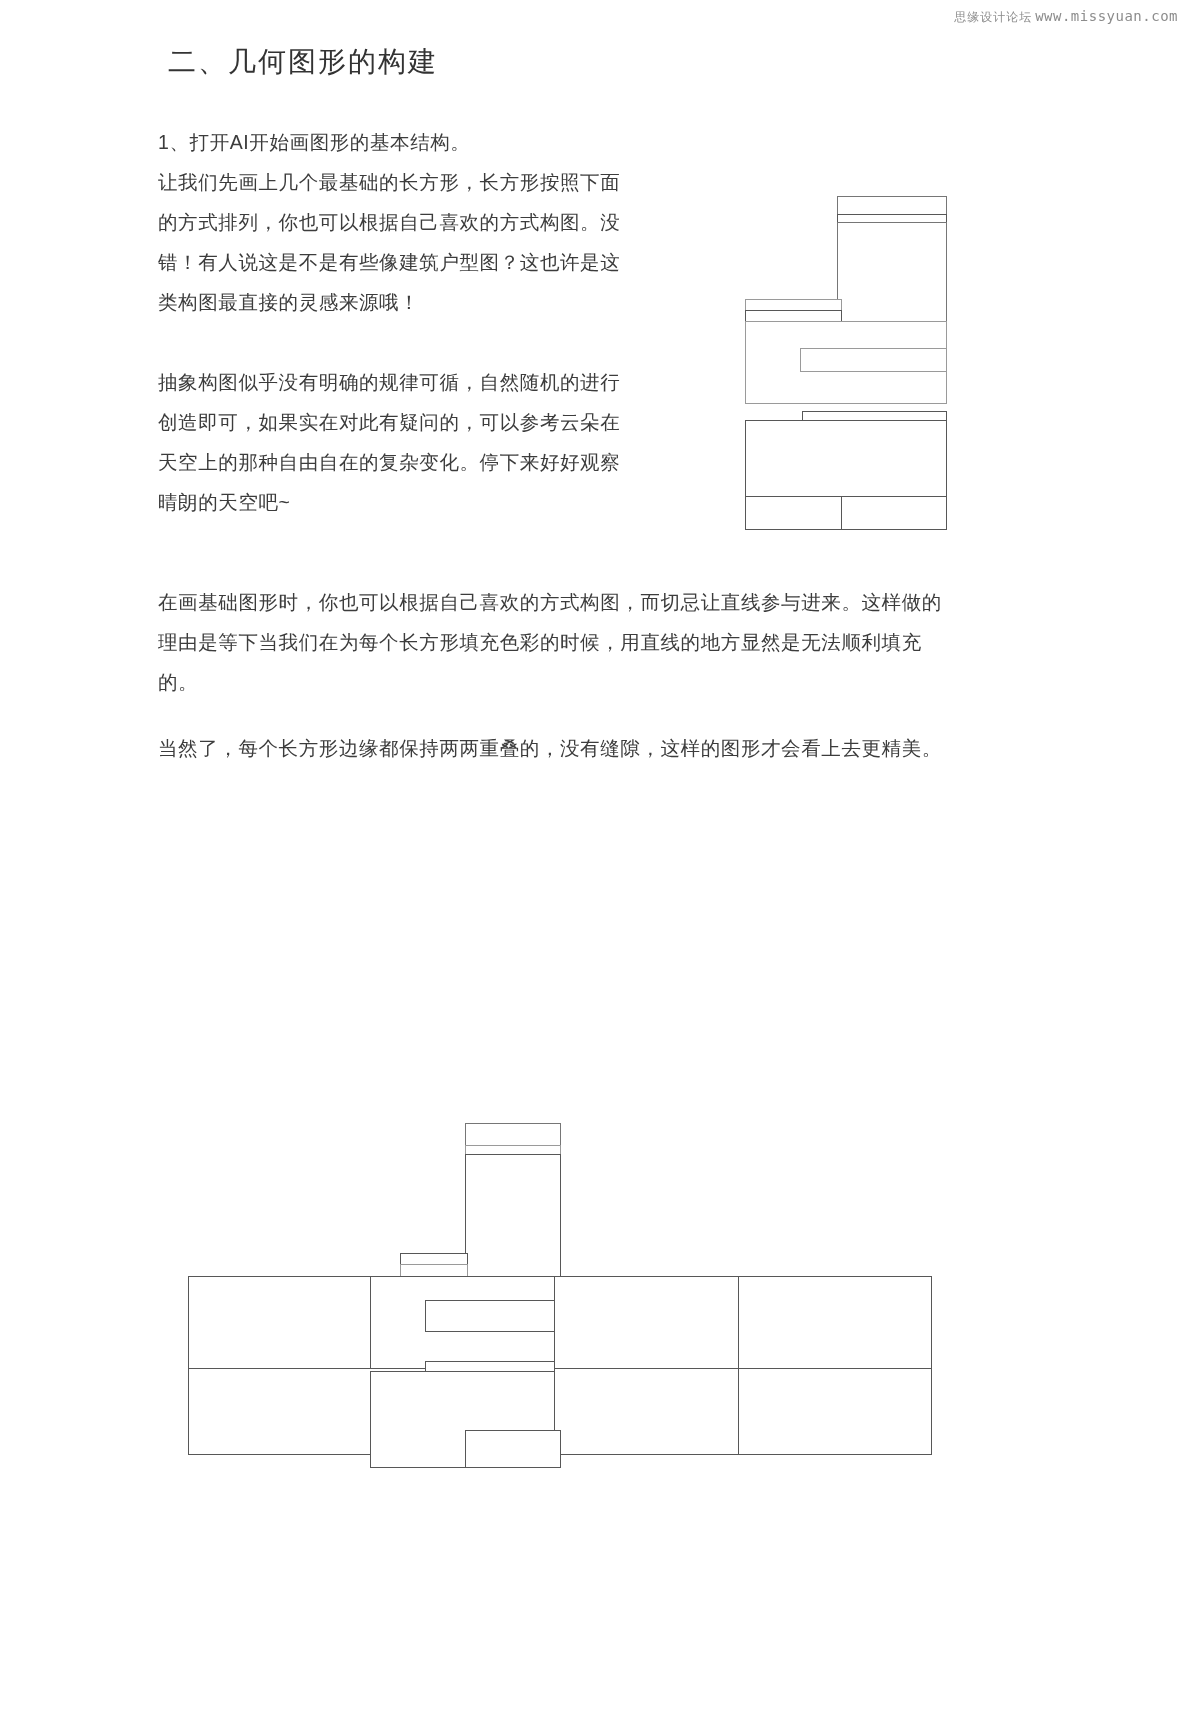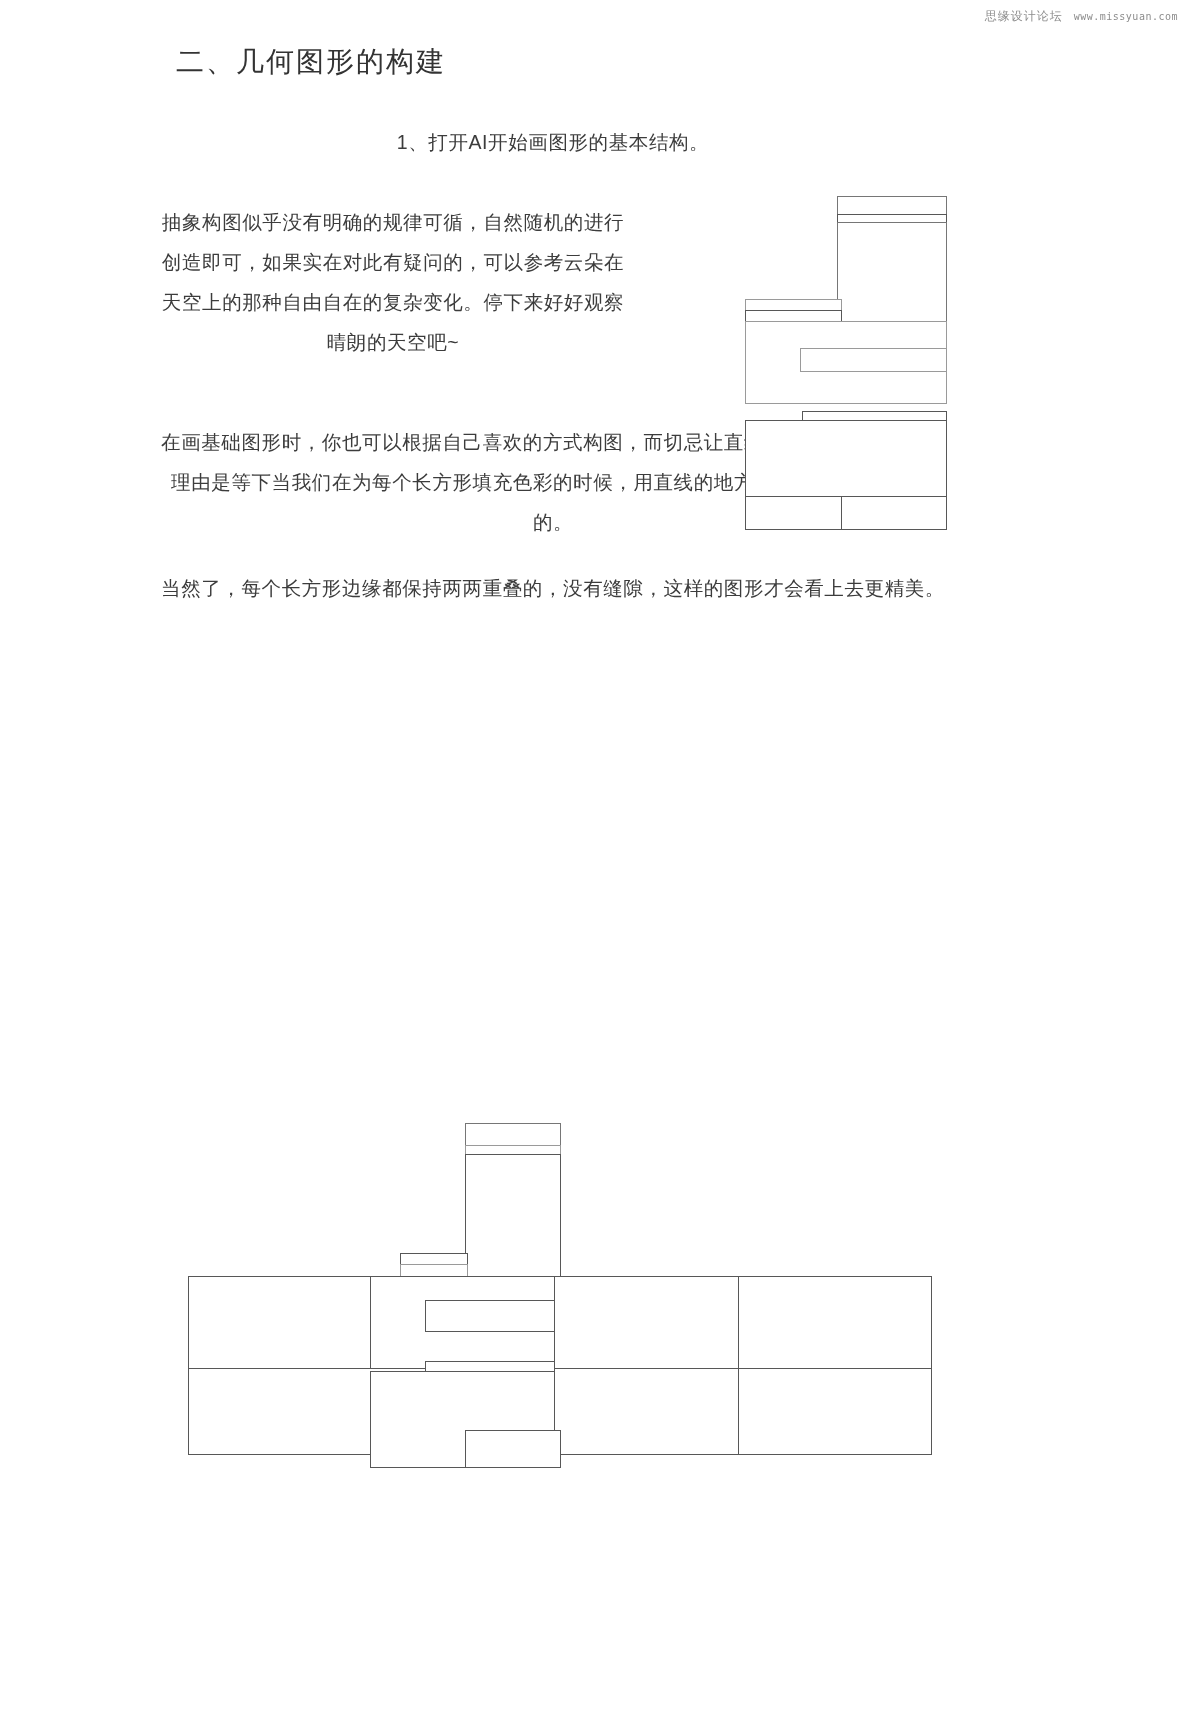--- a/index.html
+++ b/index.html
@@ -26,49 +26,48 @@
     color: #8c8c8c;
     white-space: nowrap;
     font-family: "DejaVu Sans Mono", monospace;
   }
   .watermark .wm-cn {
     font-family: "DejaVu Sans", sans-serif;
     letter-spacing: 1px;
     margin-top: 47px;
   }
   .watermark .wm-url {
-    font-size: 10px;
+    font-size: 14px;
     letter-spacing: 0.5px;
-    margin-left: 11px;
+    margin-left: 3px;
   }
 
   
   .article {
     position: absolute;
     left: 158px;
     top: 44px;
     width: 790px;
   }
 
   h1.page-title {
     font-size: 28px;
     font-weight: normal;
     color: #333333;
-    margin: 0 0 42px 18px;
+    margin: 0 0 42px 10px;
     letter-spacing: 2px;
     line-height: 1.3;
   }
 
   p.para {
     margin: 0;
     font-size: 19.5px;
     line-height: 40px;
     letter-spacing: 0.6px;
     color: #3c3c3c;
-    text-align: center;
   }
 
   .sub-step { margin-bottom: 56px; }
 
   
   .narrow { width: 470px; }
 
   .gap-sm { height: 26px; }
   .gap-md { height: 40px; }
   .gap-lg { height: 60px; }
@@ -95,20 +94,21 @@
 <div class="watermark">
   <span class="wm-cn">思缘设计论坛</span><span class="wm-url">www.missyuan.com</span>
 </div>
 
 <div class="article">
 
   <h1 class="page-title">二、几何图形的构建</h1>
 
   <p class="para sub-step">1、打开AI开始画图形的基本结构。</p>
 
+  <p class="para narrow">让我们先画上几个最基础的长方形，长方形按照下面的方式排列，你也可以根据自己喜欢的方式构图。没错！有人说这是不是有些像建筑户型图？这也许是这类构图最直接的灵感来源哦！</p>
 
   <div class="gap-md"></div>
 
   <p class="para narrow">抽象构图似乎没有明确的规律可循，自然随机的进行创造即可，如果实在对此有疑问的，可以参考云朵在天空上的那种自由自在的复杂变化。停下来好好观察晴朗的天空吧~</p>
 
   <div class="gap-lg"></div>
 
   <p class="para">在画基础图形时，你也可以根据自己喜欢的方式构图，而切忌让直线参与进来。这样做的理由是等下当我们在为每个长方形填充色彩的时候，用直线的地方显然是无法顺利填充的。</p>
 
   <div class="gap-sm"></div>

